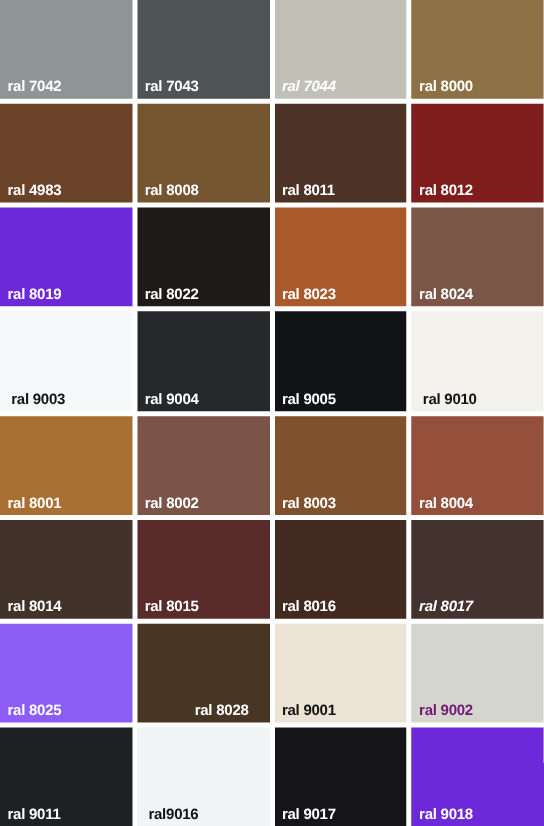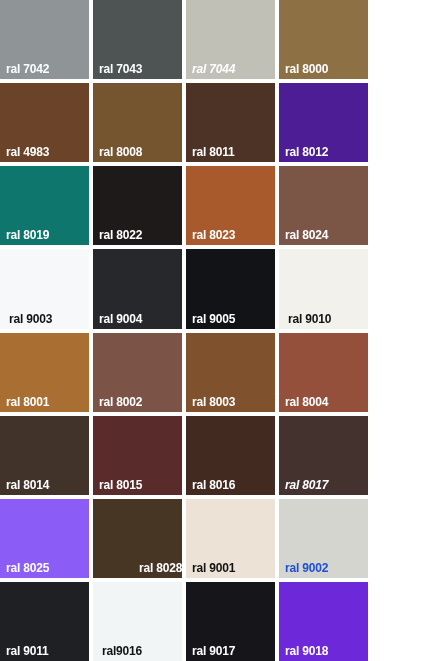--- a/index.html
+++ b/index.html
@@ -9,21 +9,21 @@
     background: #ffffff;
   }
   body {
     width: 435px;
     height: 661px;
     overflow: hidden;
     font-family: "Liberation Sans", "DejaVu Sans", sans-serif;
   }
   #swatch-grid {
     display: grid;
-    width: 368px;
+    width: 435px;
     height: 661px;
     grid-template-columns: repeat(4, 1fr);
     grid-template-rows: repeat(8, 1fr);
     gap: 4px 4px;
     background: #ffffff;
     box-sizing: border-box;
     text-align: right;
   }
   .swatch {
     position: relative;
@@ -64,24 +64,24 @@
     </div>
     <div class="swatch" style="background: rgb(107, 67, 40);">
       <span class="swatch-label" style="color: rgb(255, 255, 255);">ral 4983</span>
     </div>
     <div class="swatch" style="background: rgb(117, 84, 48);">
       <span class="swatch-label" style="color: rgb(255, 255, 255);">ral 8008</span>
     </div>
     <div class="swatch" style="background: rgb(77, 50, 38);">
       <span class="swatch-label" style="color: rgb(255, 255, 255);">ral 8011</span>
     </div>
-    <div class="swatch" style="background: #4c1d95;">
+    <div class="swatch" style="background: #7f1d1d;">
       <span class="swatch-label" style="color: rgb(255, 255, 255);">ral 8012</span>
     </div>
-    <div class="swatch" style="background: #0f766e;">
+    <div class="swatch" style="background: #6d28d9;">
       <span class="swatch-label" style="color: rgb(255, 255, 255);">ral 8019</span>
     </div>
     <div class="swatch" style="background: rgb(29, 26, 25);">
       <span class="swatch-label" style="color: rgb(255, 255, 255);">ral 8022</span>
     </div>
     <div class="swatch" style="background: rgb(168, 90, 45);">
       <span class="swatch-label" style="color: rgb(255, 255, 255);">ral 8023</span>
     </div>
     <div class="swatch" style="background: rgb(123, 86, 71);">
       <span class="swatch-label" style="color: rgb(255, 255, 255);">ral 8024</span>
@@ -125,21 +125,21 @@
     <div class="swatch" style="background: #8b5cf6; padding-left: 24px;">
       <span class="swatch-label" style="color: rgb(255, 255, 255);">ral 8025</span>
     </div>
     <div class="swatch" style="background: rgb(72, 54, 37);">
       <span class="swatch-label" style="color: rgb(255, 255, 255); padding-left: 40px;">ral 8028</span>
     </div>
     <div class="swatch" style="background: rgb(236, 227, 214);">
       <span class="swatch-label" style="color: rgb(19, 19, 19);">ral 9001</span>
     </div>
     <div class="swatch" style="background: rgb(213, 213, 207);">
-      <span class="swatch-label" style="color: #1d4ed8;">ral 9002</span>
+      <span class="swatch-label" style="color: #701a75;">ral 9002</span>
     </div>
     <div class="swatch" style="background: rgb(30, 32, 36);">
       <span class="swatch-label" style="color: rgb(255, 255, 255);">ral 9011</span>
     </div>
     <div class="swatch pad-wide" style="background: rgb(241, 245, 246);">
       <span class="swatch-label" style="color: rgb(19, 19, 19);">ral9016</span>
     </div>
     <div class="swatch" style="background: rgb(22, 22, 26);">
       <span class="swatch-label" style="color: rgb(255, 255, 255);">ral 9017</span>
     </div>

